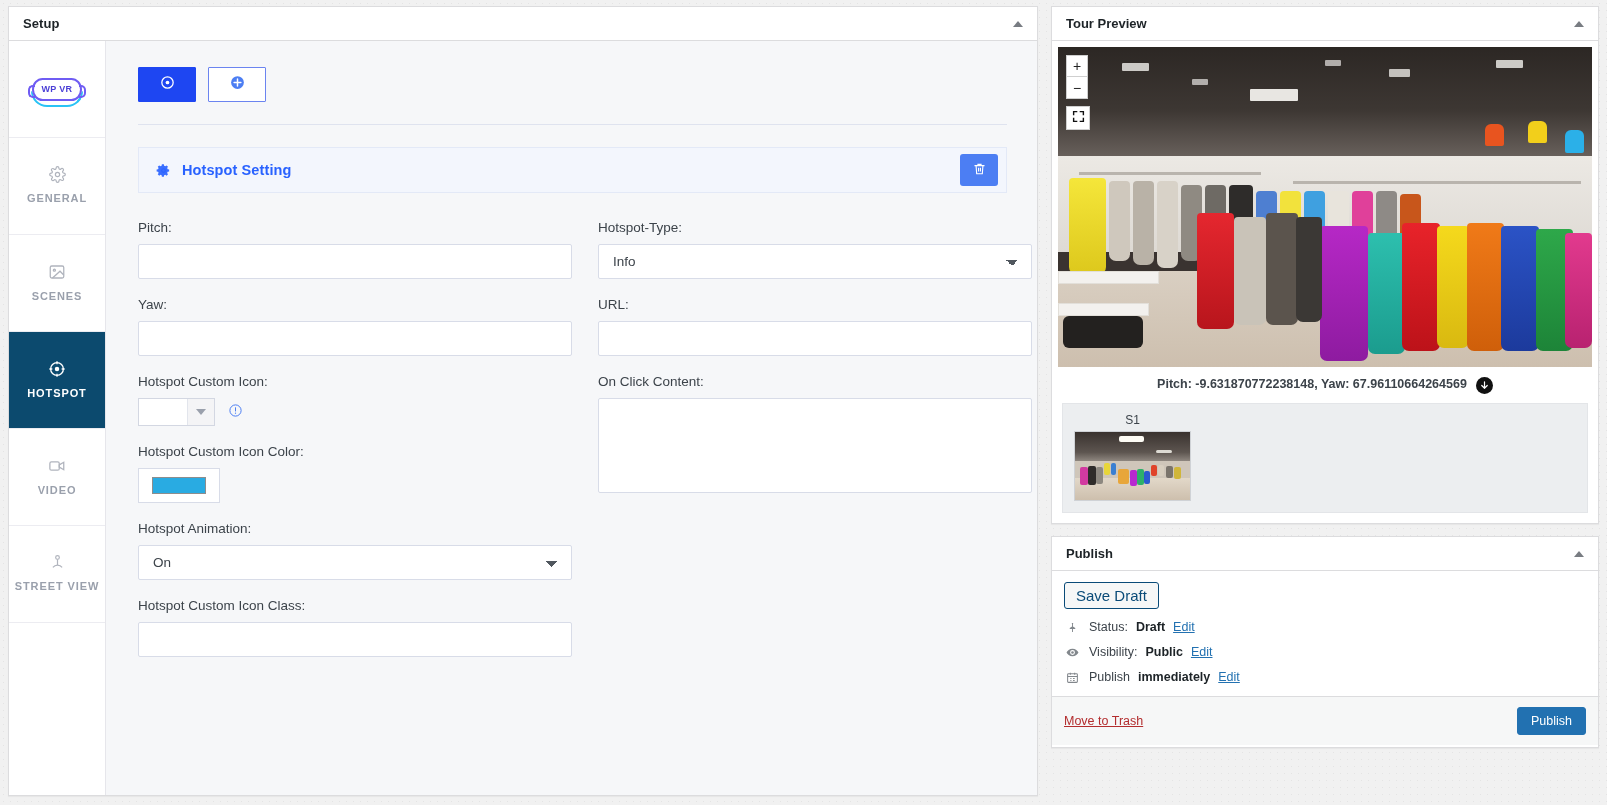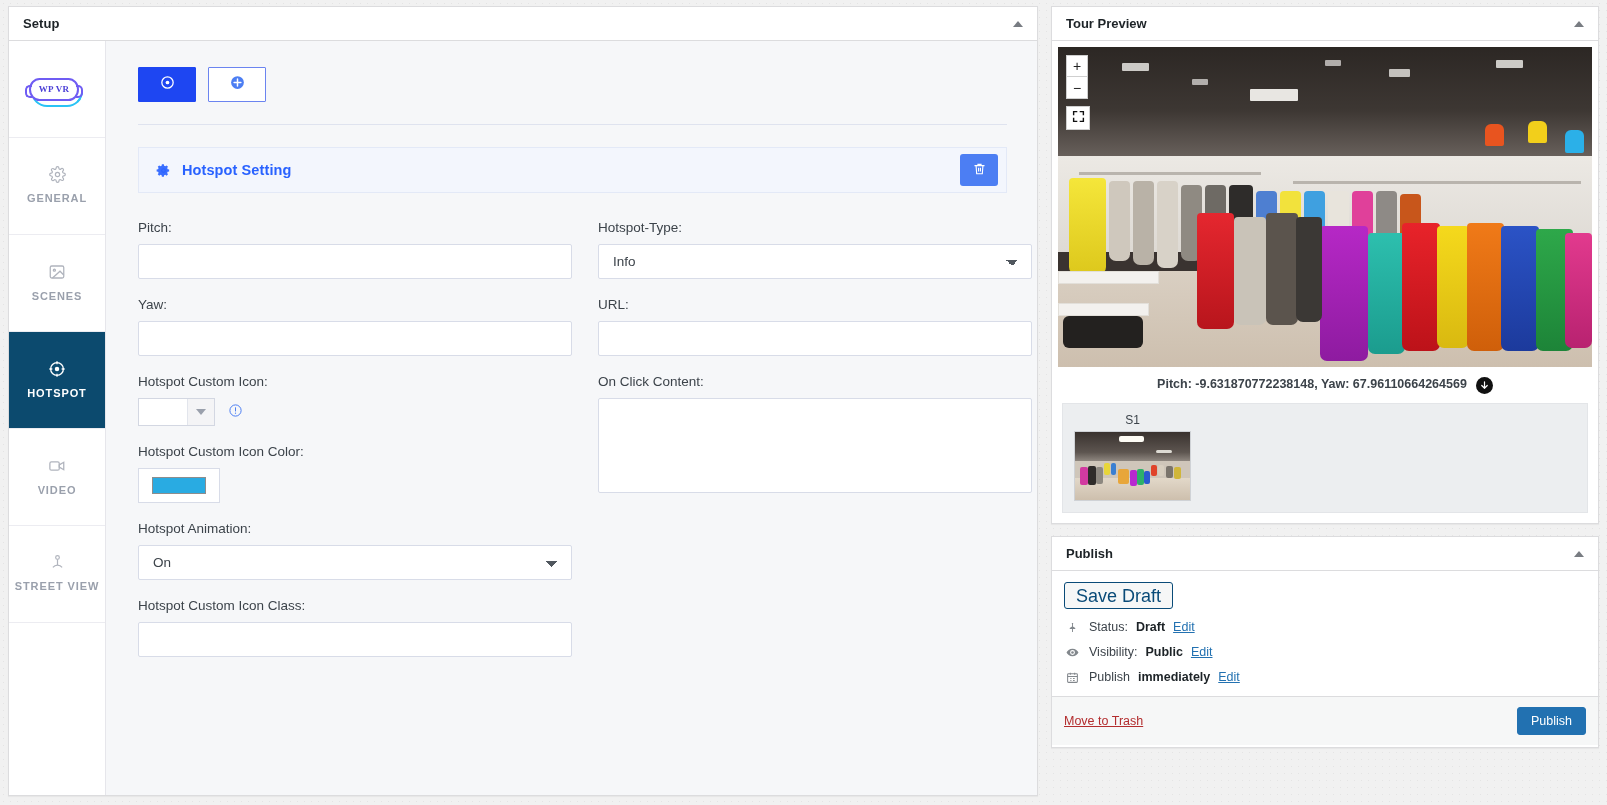--- a/index.html
+++ b/index.html
@@ -43,21 +43,21 @@
   .wpvr-side {
     width: 97px; flex: 0 0 97px; background: #fff;
     border-right: 1px solid #e6e6eb;
   }
   .logo-cell {
     height: 97px; display: flex; align-items: center; justify-content: center;
     border-bottom: 1px solid #ececf1;
   }
   .logo {
     width: 56px; height: 38px; position: relative;
-    display: flex; align-items: center;  font-family: Liberation Serif, serif;
+    display: flex; align-items: center; justify-content: center;
   }
   .logo .hmd {
     width: 50px; height: 23px; border: 2px solid #6f5cf3; border-radius: 11px/12px;
     display: flex; align-items: center; justify-content: center;
     background: #fff; position: relative; z-index: 2;
   }
   .logo .hmd::before, .logo .hmd::after {
     content: ""; position: absolute; width: 5px; height: 9px;
     border: 2px solid #6f5cf3; top: 5px;
   }
@@ -267,21 +267,21 @@
     position: absolute; left:0; bottom:0; width:100%; height:32%;
     background: linear-gradient(180deg,#e2d8c9,#cdbfad);
   }
   .scene-thumb .s-g { position: absolute; border-radius: 2px; }
 
   
   .pub-body { padding: 11px 12px 2px 12px; }
   .btn-savedraft {
     height: 27px; padding: 0 11px; background: #f6f7f7;
     border: 1px solid #0a4b78; border-radius: 3px; color: #0a4b78;
-    font-size: 18px; font-family: "Liberation Sans", sans-serif;
+    font-size: 15px; font-family: "Liberation Sans", sans-serif;
     cursor: pointer; line-height: 1;
   }
   .pub-row {
     display: flex; align-items: center; gap: 8px; margin-top: 11px;
     font-size: 12.5px; color: #3c434a;
   }
   .pub-row .ic { width: 17px; display: flex; justify-content: center; color: #82878c; }
   .pub-row b { color: #1d2327; }
   .pub-row a, .trash-link {
     color: #2271b1; text-decoration: underline; cursor: pointer;

